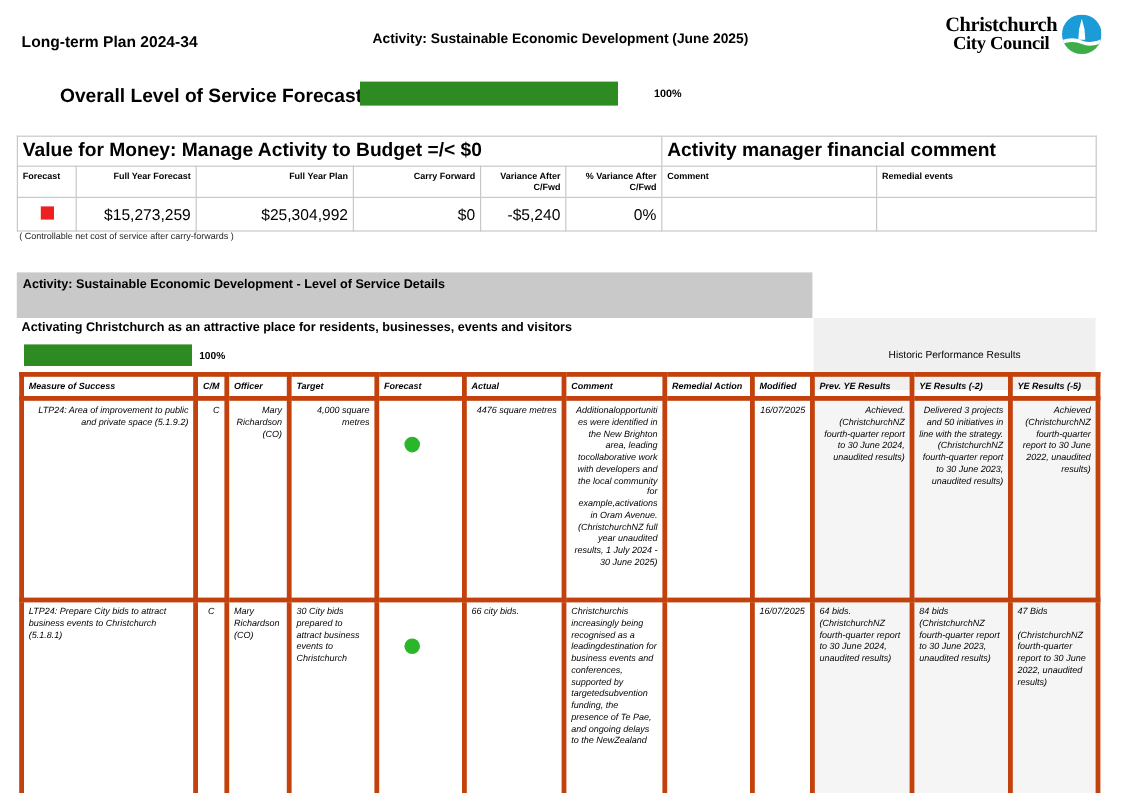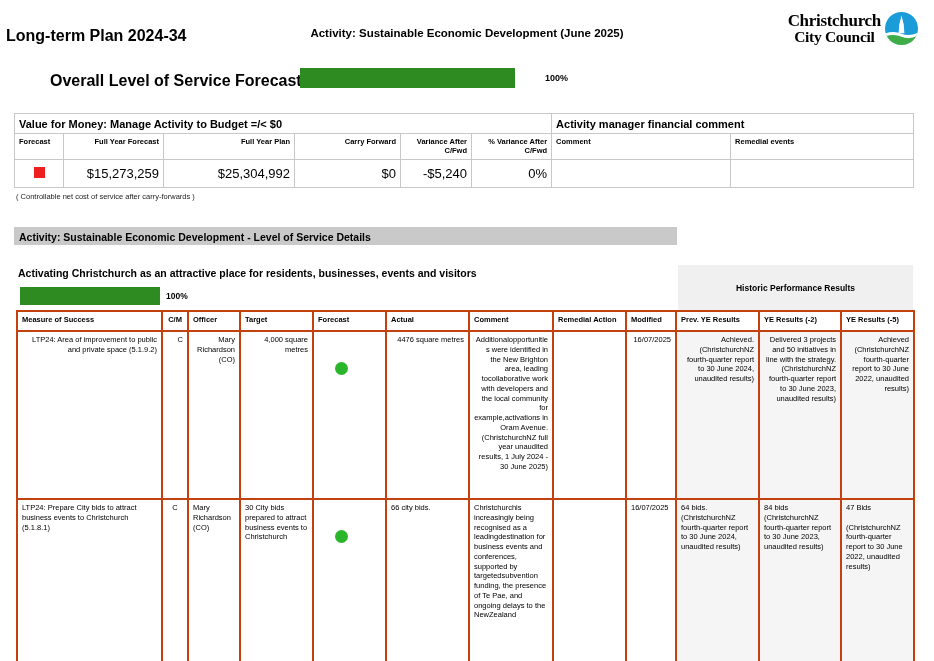--- a/index.html
+++ b/index.html
@@ -3,62 +3,62 @@
 <meta charset="utf-8">
 <style>
   * { margin:0; padding:0; box-sizing:border-box; }
   html,body { background:#ffffff; }
   .page {
     position:relative; width:934px; height:661px; overflow:hidden;
     background:#ffffff; font-family:"Liberation Sans","DejaVu Sans",sans-serif; color:#000;
   }
 
   
-  .plan-title { position:absolute; left:6px; top:27px; font-size:16px; font-weight:bold; }
+  .plan-title { position:absolute; left:18px; top:27px; font-size:13px; font-weight:bold; }
   .activity-title { position:absolute; left:0; right:0; top:27px; text-align:center; font-size:11.5px; font-weight:bold; }
   .logo { position:absolute; right:16px; top:12px; display:flex; align-items:center; gap:4px; }
   .logo-text { font-family:"Liberation Serif","DejaVu Serif",serif; font-weight:bold; text-align:center; line-height:1.0; letter-spacing:-0.3px; }
   .logo-text .l1 { font-size:17px; }
   .logo-text .l2 { font-size:15.5px; }
   .logo-mark { width:33px; height:33px; display:block; }
 
   
   .overall-label { position:absolute; left:18px; top:72px; font-size:16px; font-weight:bold;margin-left:32px; }
   .bar { position:absolute; background:#e8e8e8; }
   .bar-fill { width:100%; height:100%; }
   .bar-overall { left:300px; top:68px; width:215px; height:20px; }
   .overall-pct { position:absolute; left:545px; top:73px; font-size:9px; font-weight:bold; }
 
   
   table { border-collapse:collapse; table-layout:fixed; }
   .vfm { position:absolute; left:14px; top:113px; width:899px; }
   .vfm td, .vfm th { border:1px solid #c8c8c8; overflow:hidden; }
-  .vfm .title-cell { font-size:11px; font-weight:bold; padding:3px 4px; height:20px; }
+  .vfm .title-cell { font-size:16px; font-weight:bold; padding:3px 4px; height:20px; }
   .vfm th { font-size:7.5px; font-weight:bold; text-align:left; vertical-align:top; padding:3px 4px; height:26px; line-height:1.25; }
   .vfm th.r { text-align:right; }
   .vfm td.data { font-size:13px; padding:2px 4px; height:28px; vertical-align:middle; }
   .vfm td.r { text-align:right; }
   .vfm td.c { text-align:center; }
   .red-sq { display:inline-block; width:11px; height:11px; }
   .vfm-note { position:absolute; left:16px; top:192px; font-size:7.5px; color:#222; }
 
   
-  .section-bar { position:absolute; left:14px; top:227px; width:663px; height:18px; background:#c9c9c9;
+  .section-bar { position:absolute; left:14px; top:227px; width:663px; height:38px; background:#c9c9c9;
                  font-size:10.5px; font-weight:bold; line-height:21px; padding-left:5px; }
   .group-title { position:absolute; left:18px; top:267px; font-size:10.5px; font-weight:bold;text-align:center; }
-  .historic-box { position:absolute; left:678px; top:265px; width:235px; height:45px; background:#f0f0f0;
-                  display:flex; align-items:center; justify-content:center; font-size:8.5px; font-weight:bold; }
+  .historic-box { position:absolute; left:678px; top:265px; width:235px; height:60px; background:#f0f0f0;
+                  display:flex; align-items:center; justify-content:center; font-size:8.5px; font-weight:normal; }
   .bar-group { left:20px; top:287px; width:140px; height:18px; }
   .group-pct { position:absolute; left:166px; top:291px; font-size:8.5px; font-weight:bold; }
 
   
   .los { position:absolute; left:16px; top:310px; width:897px; }
-  .los th, .los td { border:2px solid #c2410c; vertical-align:top; text-align:left;
+  .los th, .los td { border:4px solid #c2410c; vertical-align:top; text-align:left;
                      font-size:7.5px; line-height:1.3; padding:3px 4px;
-                     overflow-wrap:break-word; word-wrap:break-word; white-space:pre-wrap; }
+                     overflow-wrap:break-word; word-wrap:break-word; white-space:pre-wrap;font-style:italic; }
   .los th { font-weight:bold; height:20px; white-space:normal; }
   .los th.c, .los td.c { text-align:center; }
   .los td.hist { background:#f5f5f5; }
   .los tr.r1 td { height:168px;text-align:right; }
   .los tr.r2 td { height:175px; }
   .dot { display:block; width:13px; height:13px; border-radius:50%; margin:7px 0 0 17px; }
 </style>
 </head>
 <body>
 

